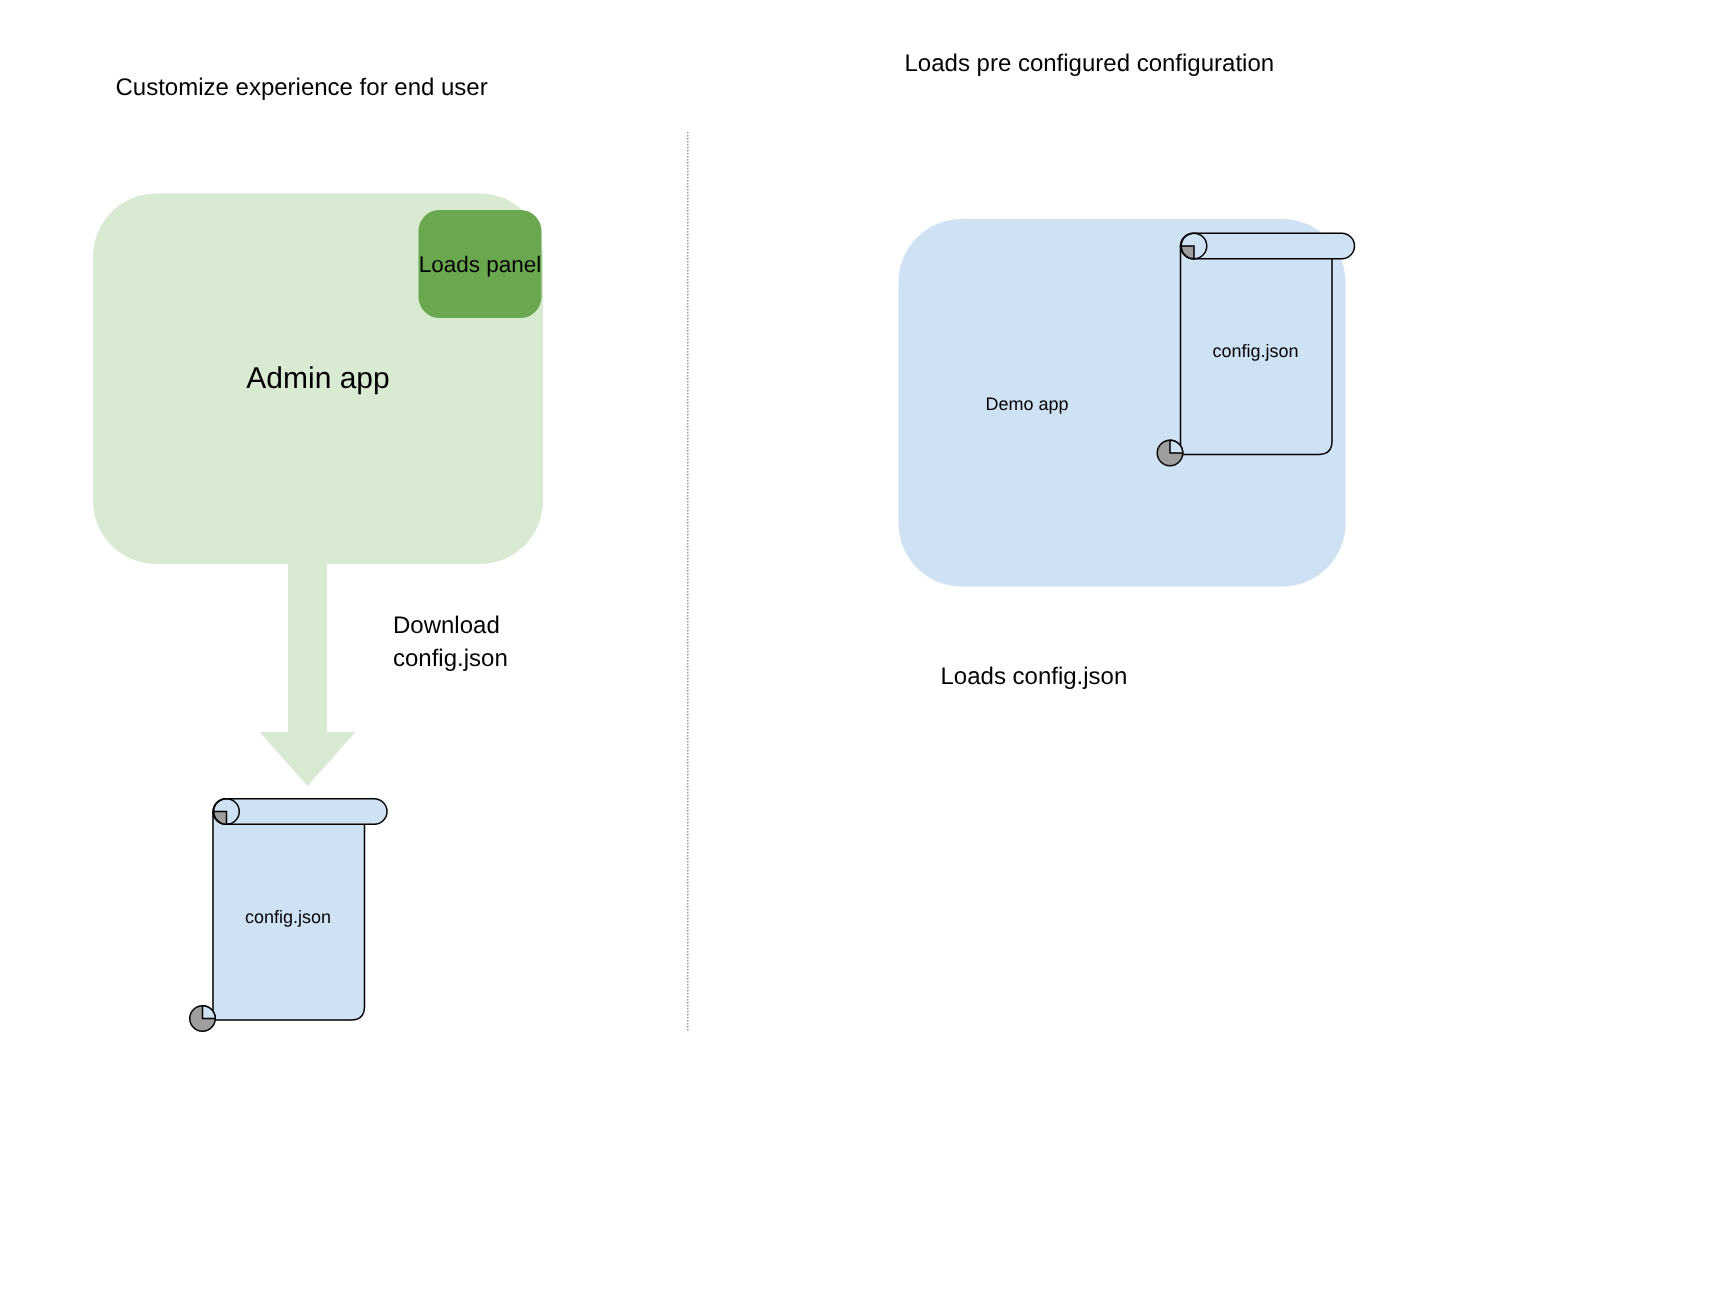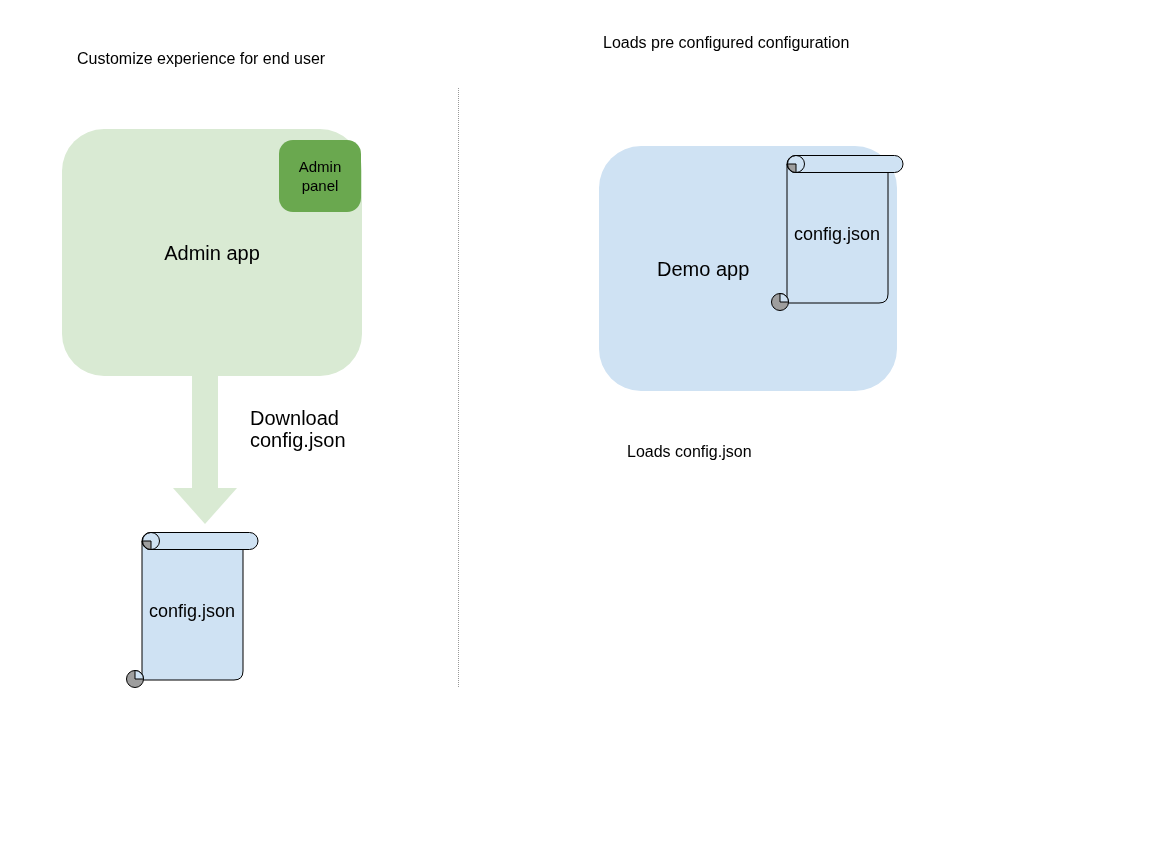--- a/index.html
+++ b/index.html
@@ -31,42 +31,43 @@
     position: absolute;
     left: 50%; top: 50%;
     transform: translate(-50%, -50%);
     font-size: 20px;
     white-space: nowrap;
   }
   .demo-label {
     position: absolute;
     left: 58px; top: 50%;
     transform: translateY(-50%);
-    font-size: 20px;
+    font-size: 12px;
     white-space: nowrap;
   }
   .admin-panel {
     position: absolute;
     left: 217px; top: 11px;
     width: 82px; height: 72px;
     border-radius: 14px;
     background: var(--dark-green, #6aa84f);
     display: flex; align-items: center; justify-content: center;
     text-align: center;
     font-size: 15px; line-height: 19px;
   }
   .arrow-caption {
     width: 96px;
-    font-size: 20px;
+    font-size: 16px;
     line-height: 22px;
+    margin-left: 12px;
   }
   .scroll-label {
     position: absolute;
     transform: translate(-50%, -50%);
-    font-size: 18px;
+    font-size: 12px;
     white-space: nowrap;
   }
   .plain-caption {
     font-size: 16px;
     white-space: nowrap;
   }
   svg .paper      { fill: var(--light-blue, #cfe2f3); stroke: var(--outline, #000); stroke-width: 1; }
   svg .paper-line { fill: none; stroke: var(--outline, #000); stroke-width: 1; }
   svg .curl       { fill: var(--curl-grey, #9e9e9e); stroke: var(--outline, #000); stroke-width: 1; }
   svg .arrow-poly { fill: var(--light-green, #d9ead3); }
@@ -77,21 +78,21 @@
 <div class="canvas">
 
   <div class="abs section-title" style="left:77px; top:49px;">Customize experience for end user</div>
   <div class="abs section-title" style="left:603px; top:33px;">Loads pre configured configuration</div>
 
   <div class="abs divider" style="left:458px; top:88px; height:599px;"></div>
 
   <div class="abs app-box green" style="left:62px; top:129px; width:300px; height:247px;">
     <div class="center-label">Admin app</div>
     <div class="admin-panel">
-      <span>Admin panel</span>
+      <span>Loads panel</span>
     </div>
   </div>
 
   <svg class="abs" style="left:170px; top:376px;" width="70" height="150" viewBox="0 0 70 150">
     <polygon class="arrow-poly" points="22,0 48,0 48,112 67,112 35,148 3,112 22,112"></polygon>
   </svg>
   <div class="abs arrow-caption" style="left:250px; top:407px;">Download config.json</div>
 
   <svg class="abs" style="left:124px; top:527px;" width="140" height="164" viewBox="0 0 140 164">
     <path class="paper" d="M18 14 H119 V144 Q119 153 110 153 H18 Z"></path>

